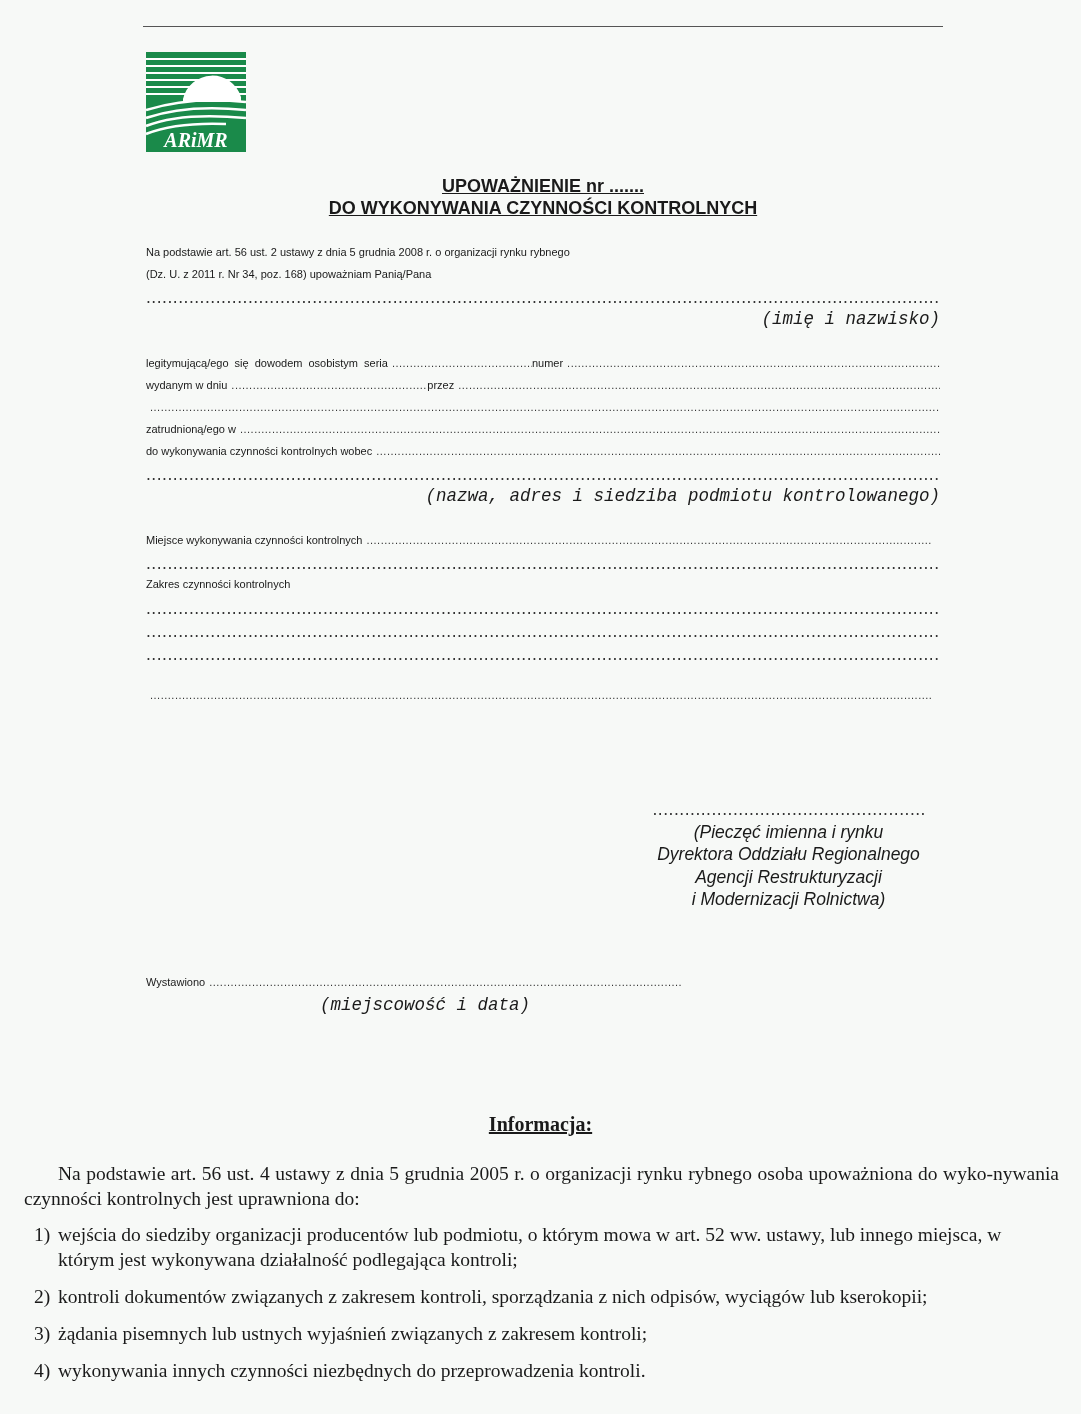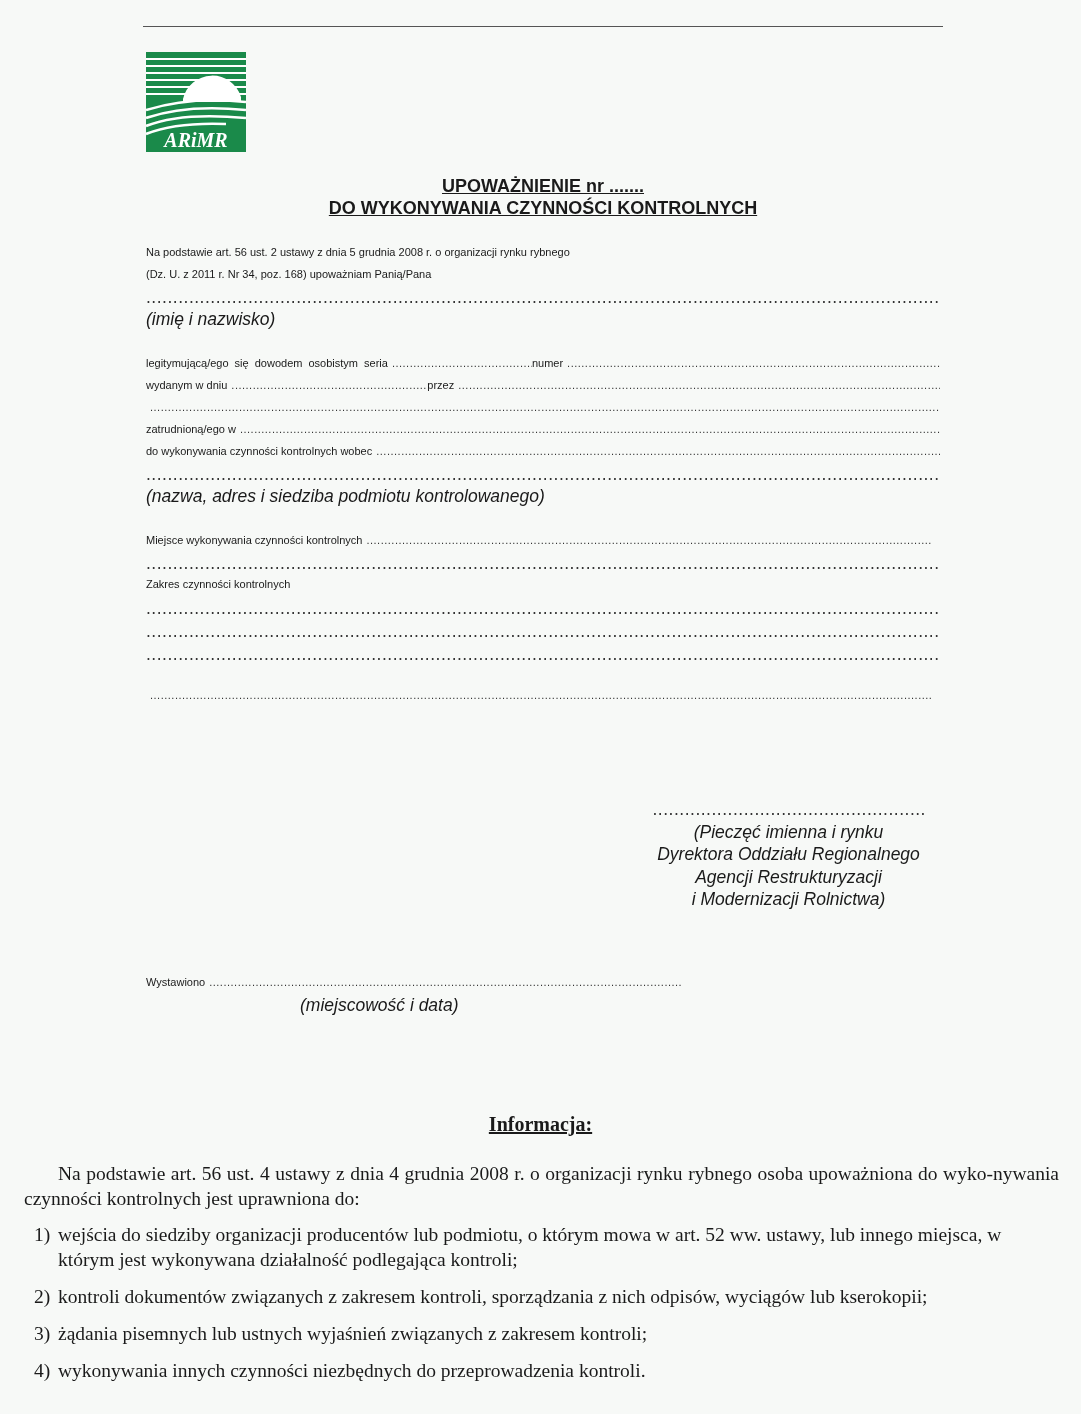--- a/index.html
+++ b/index.html
@@ -38,21 +38,22 @@
     .dots-full {
       position: absolute; left: 146px; width: 794px; overflow: hidden;
       white-space: nowrap; font-size: 17.5px; line-height: 22px; letter-spacing: 0.5px;
       color: #333;
     }
     .dots-full::after {
       content: "........................................................................................................................................................................................................................................................................";
     }
     .caption {
       position: absolute; font-style: italic; font-size: 17.5px; line-height: 22px;
-      text-align: left;
+      text-align: right;
+      font-family: Liberation Mono, monospace;
     }
     .sig-block {
       position: absolute; left: 636px; top: 798px; width: 305px;
       text-align: center; font-style: italic; font-size: 17.5px; line-height: 22.5px;
     }
     .sig-dots {
       display: block; width: 272px; margin: 0 auto; overflow: hidden; white-space: nowrap;
       font-style: normal; letter-spacing: 0.5px; color: #333;
     }
     .sig-dots::after { content: ".............................................................................................................."; }
@@ -159,21 +160,21 @@
   <div>i Modernizacji Rolnictwa)</div>
 </div>
 
 <div class="line sans" style="top:971px;width:536px">
   <span>Wystawiono</span>
   <span class="fill"></span>
 </div>
 <div class="caption sans" style="left:300px;width:230px;top:994px">(miejscowość i data)</div>
 
 <div class="info-title serif">Informacja:</div>
-<div class="info-para serif">Na podstawie art. 56 ust. 4 ustawy z dnia 4 grudnia 2008 r. o organizacji rynku rybnego osoba upoważniona do wyko-nywania czynności kontrolnych jest uprawniona do:</div>
+<div class="info-para serif">Na podstawie art. 56 ust. 4 ustawy z dnia 5 grudnia 2005 r. o organizacji rynku rybnego osoba upoważniona do wyko-nywania czynności kontrolnych jest uprawniona do:</div>
 
 <ul class="info-list serif">
   <li>
     <span class="num">1)</span>
     <span class="txt">wejścia do siedziby organizacji producentów lub podmiotu, o którym mowa w art. 52 ww. ustawy, lub innego miejsca, w którym jest wykonywana działalność podlegająca kontroli;</span>
   </li>
   <li>
     <span class="num">2)</span>
     <span class="txt">kontroli dokumentów związanych z zakresem kontroli, sporządzania z nich odpisów, wyciągów lub kserokopii;</span>
   </li>

